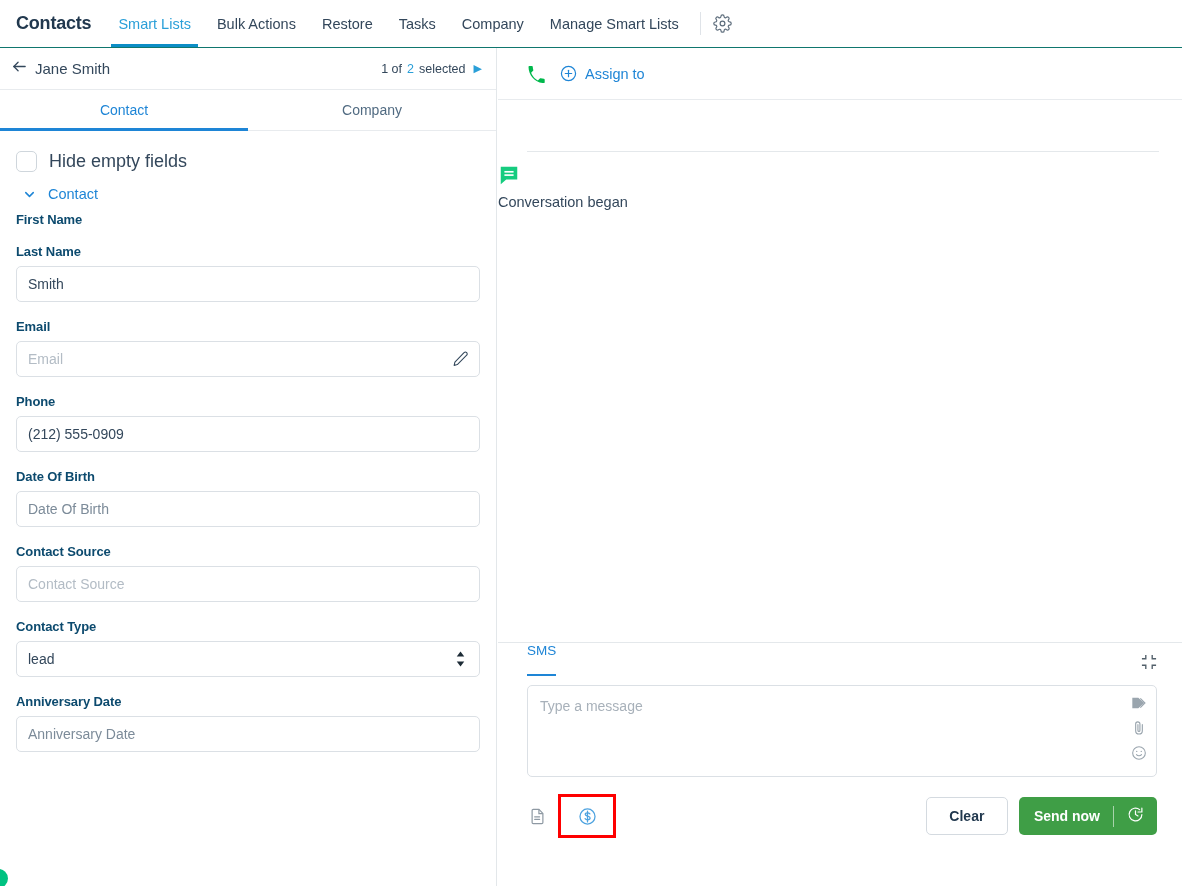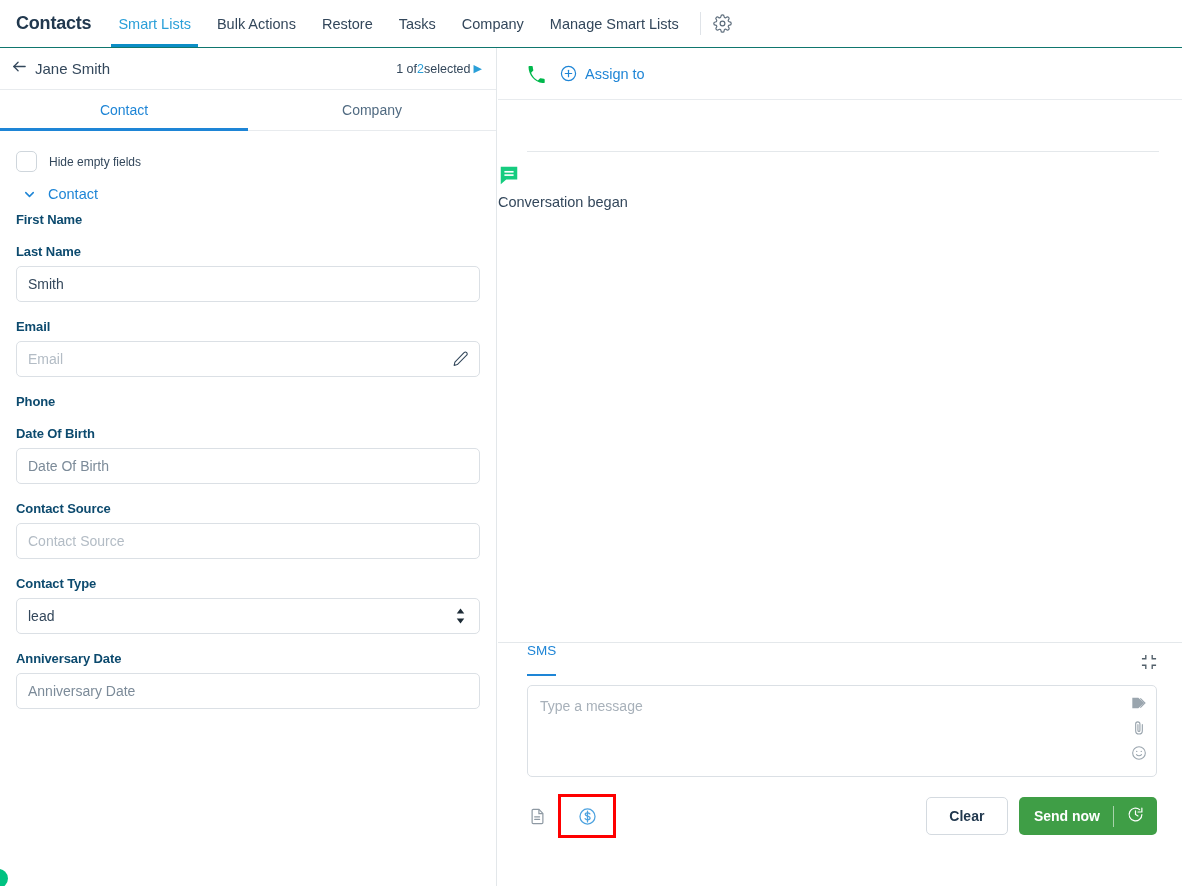--- a/index.html
+++ b/index.html
@@ -96,20 +96,21 @@
     font-size: 15px;
     color: #33475b;
     margin-left: 5px;
   }
   .sel-wrap {
     margin-left: auto;
     display: flex;
     align-items: center;
     font-size: 12.5px;
     color: #33475b;
+    gap: 5px;
   }
   .sel-count { color: #2a9fd8; }
   .sel-next {
     color: #2a9fd8;
     font-size: 11px;
     margin-left: 3px;
     cursor: pointer;
     line-height: 1;
   }
 
@@ -149,21 +150,21 @@
   }
   .chk {
     width: 21px; height: 21px;
     border: 1.5px solid #cfd6dc;
     border-radius: 5px;
     background: #fff;
     cursor: pointer;
     flex: none;
   }
   .hide-label {
-    font-size: 12px;
+    font-size: 18px;
     color: #33475b;
   }
 
   .section-row {
     display: flex;
     align-items: center;
     gap: 11px;
     margin: 9px 0 10px 6px;
     cursor: pointer;
   }
@@ -504,20 +505,23 @@
           <span class="inp-icon">
             <svg width="17" height="17" viewBox="0 0 24 24" fill="none" stroke="#33475b" stroke-width="1.5" stroke-linecap="round" stroke-linejoin="round">
               <path d="M17 3a2.6 2.6 0 0 1 3.7 3.7L7.5 19.9 3 21l1.1-4.5L17 3z"></path>
             </svg>
           </span>
         </div>
       </div>
 
       <div class="field">
         <div class="field-label">Phone</div>
+        <div class="input-box">
+          <span class="input-val">(212) 555-0909</span>
+        </div>
       </div>
 
       <div class="field">
         <div class="field-label">Date Of Birth</div>
         <div class="input-box">
           <span class="input-ph dark">Date Of Birth</span>
         </div>
       </div>
 
       <div class="field">

